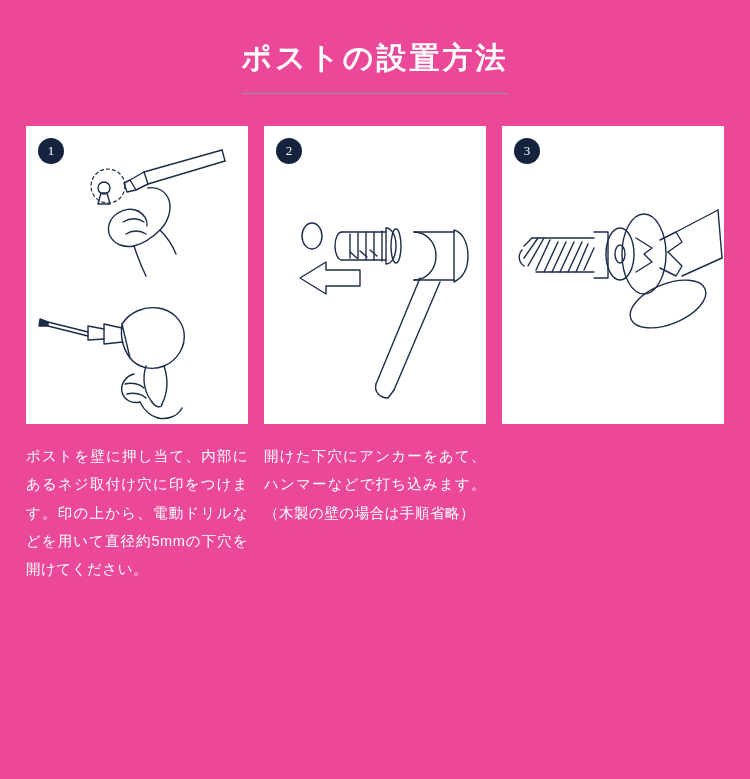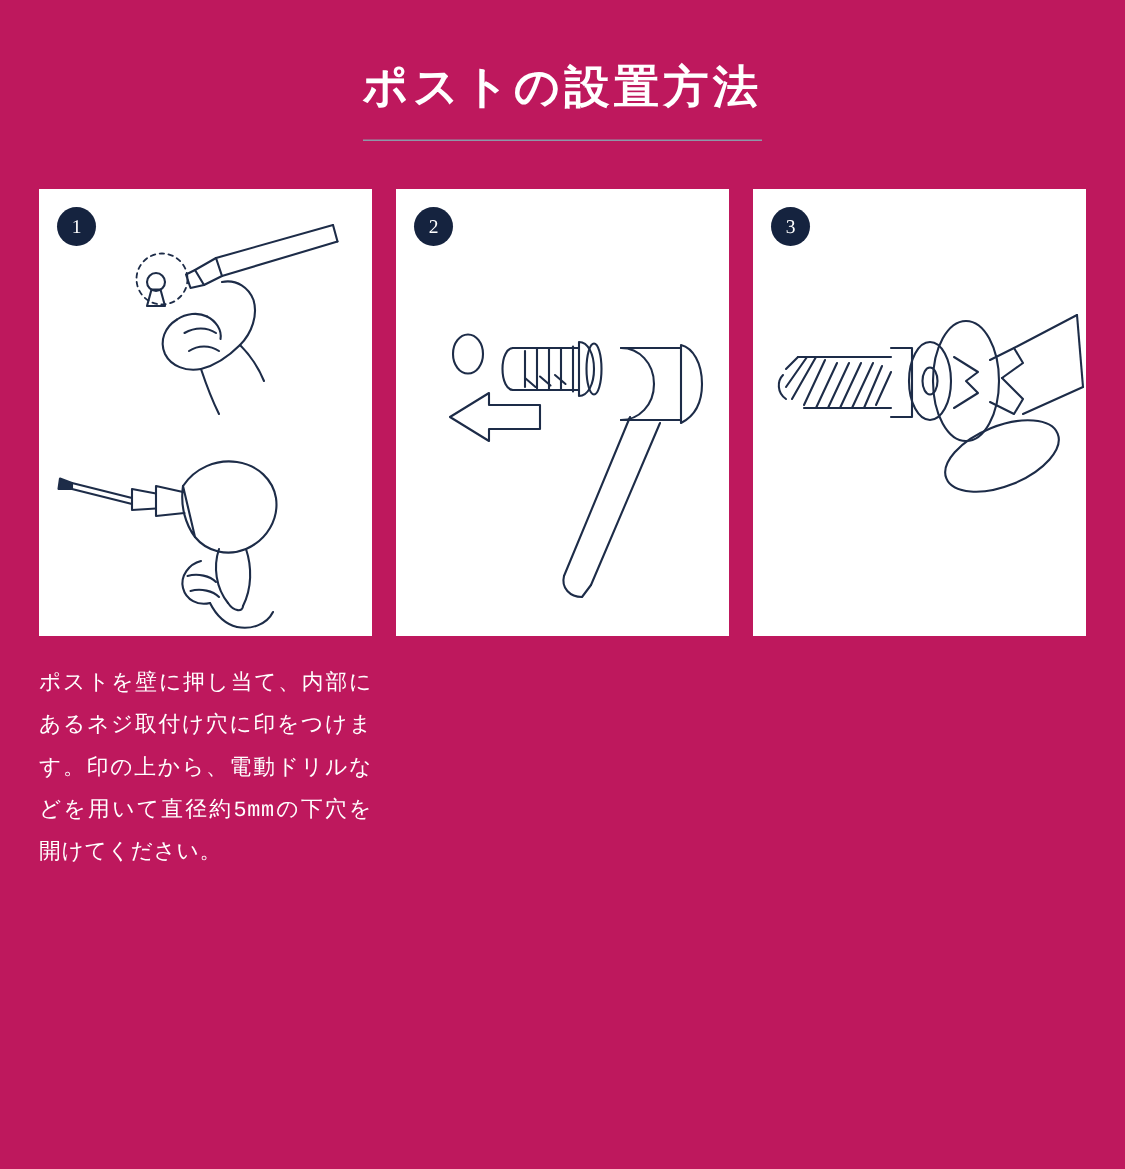--- a/index.html
+++ b/index.html
@@ -10,21 +10,21 @@
     width: 750px;
     height: 779px;
     background: #15233f;
     font-family: "Liberation Sans", sans-serif;
     overflow: hidden;
   }
   .page {
     position: relative;
     width: 750px;
     height: 779px;
-    background: #be185d;
+    background: #ec4899;
   }
   .title-wrap {
     padding-top: 38px;
     text-align: center;
   }
   .title {
     display: inline-block;
     color: #ffffff;
     font-size: 30px;
     font-weight: bold;
@@ -71,21 +71,21 @@
     position: absolute;
     inset: 0;
   }
   .caption {
     margin-top: 18px;
     color: #ffffff;
     font-size: 14.5px;
     line-height: 1.95;
     letter-spacing: 0.5px;
     text-align: justify;
-    font-family: Liberation Mono, monospace;
+    font-family: Liberation Sans, sans-serif;
   }
 </style>
 </head>
 <body>
 
 <div class="page">
 
   <div class="title-wrap">
     <div class="title">ポストの設置方法</div>
   </div>
@@ -172,20 +172,21 @@
             <path d="M150 106 L190 106"></path>
             <path d="M150 154 L190 154"></path>
             <path d="M190 104 C198 106 204 116 204 130 C204 144 198 152 190 156 Z"></path>
 
             <path d="M156 152 L112 258"></path>
             <path d="M176 156 L130 264"></path>
             <path d="M112 258 C110 266 116 272 124 272 L130 264"></path>
           </g>
         </svg>
       </div>
+      <div class="caption">開けた下穴にアンカーをあて、ハンマーなどで打ち込みます。（木製の壁の場合は手順省略）</div>
     </div>
 
     <div class="step">
       <div class="imgbox">
         <div class="badge">3</div>
         <svg class="art" viewBox="0 0 222 298" xmlns="http://www.w3.org/2000/svg">
           <g fill="none" stroke="#1d2c48" stroke-width="1.4" stroke-linecap="round" stroke-linejoin="round">
 
             <path d="M22 120 L30 112"></path>
             <path d="M22 132 L36 112"></path>

